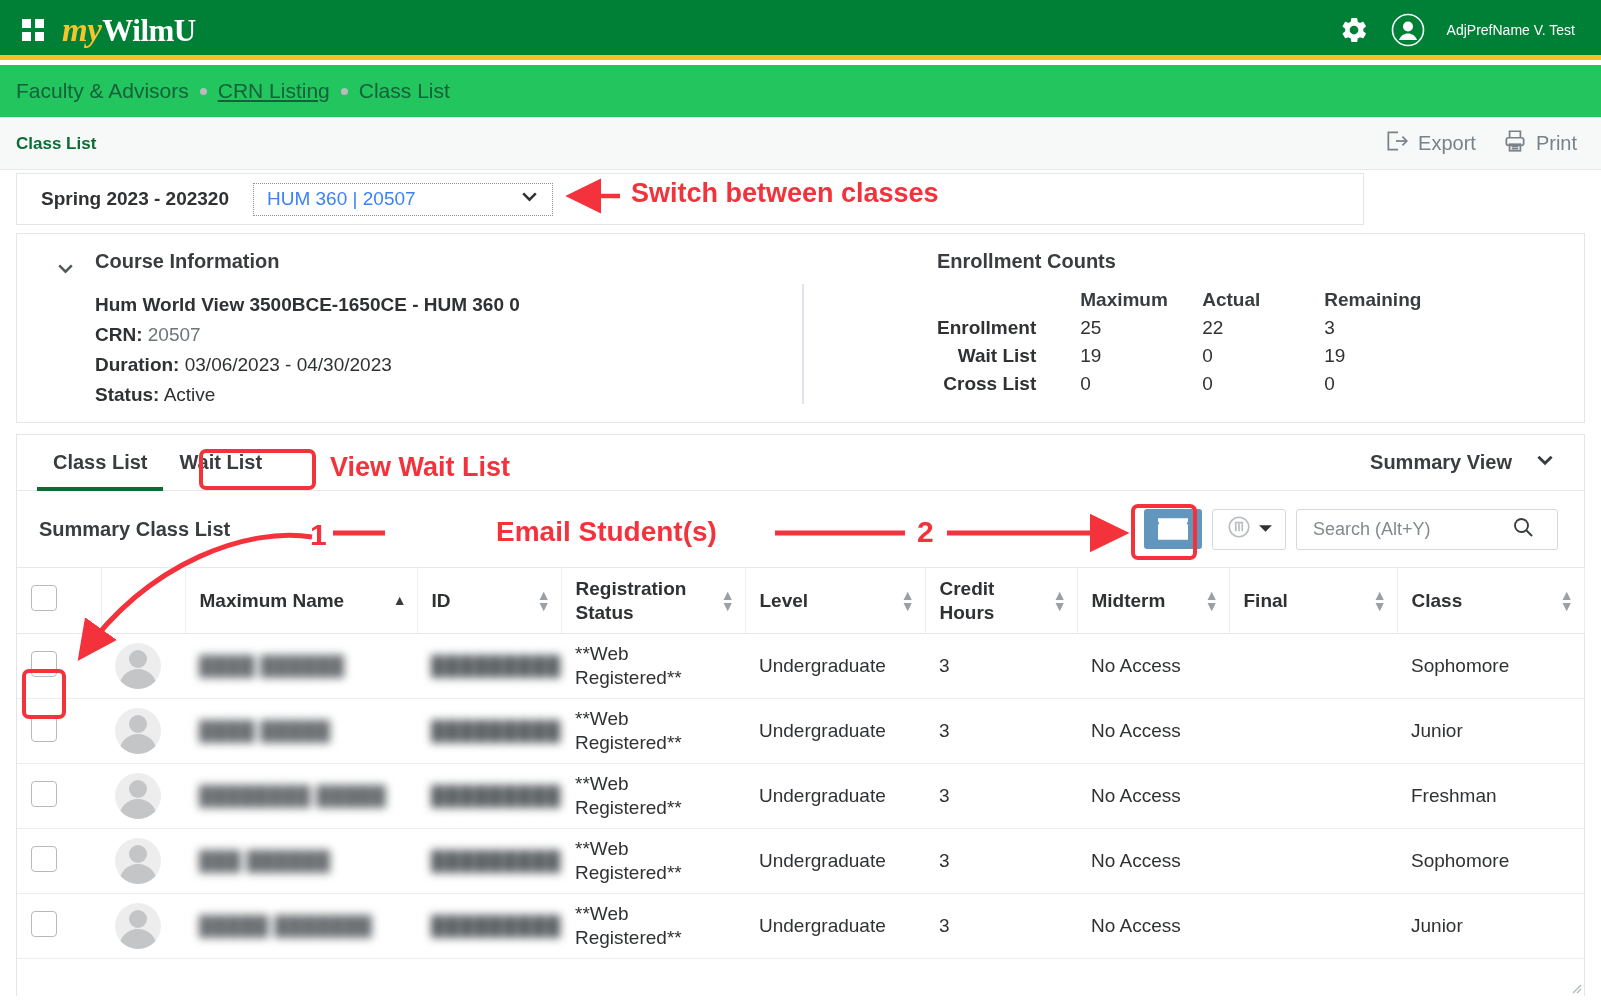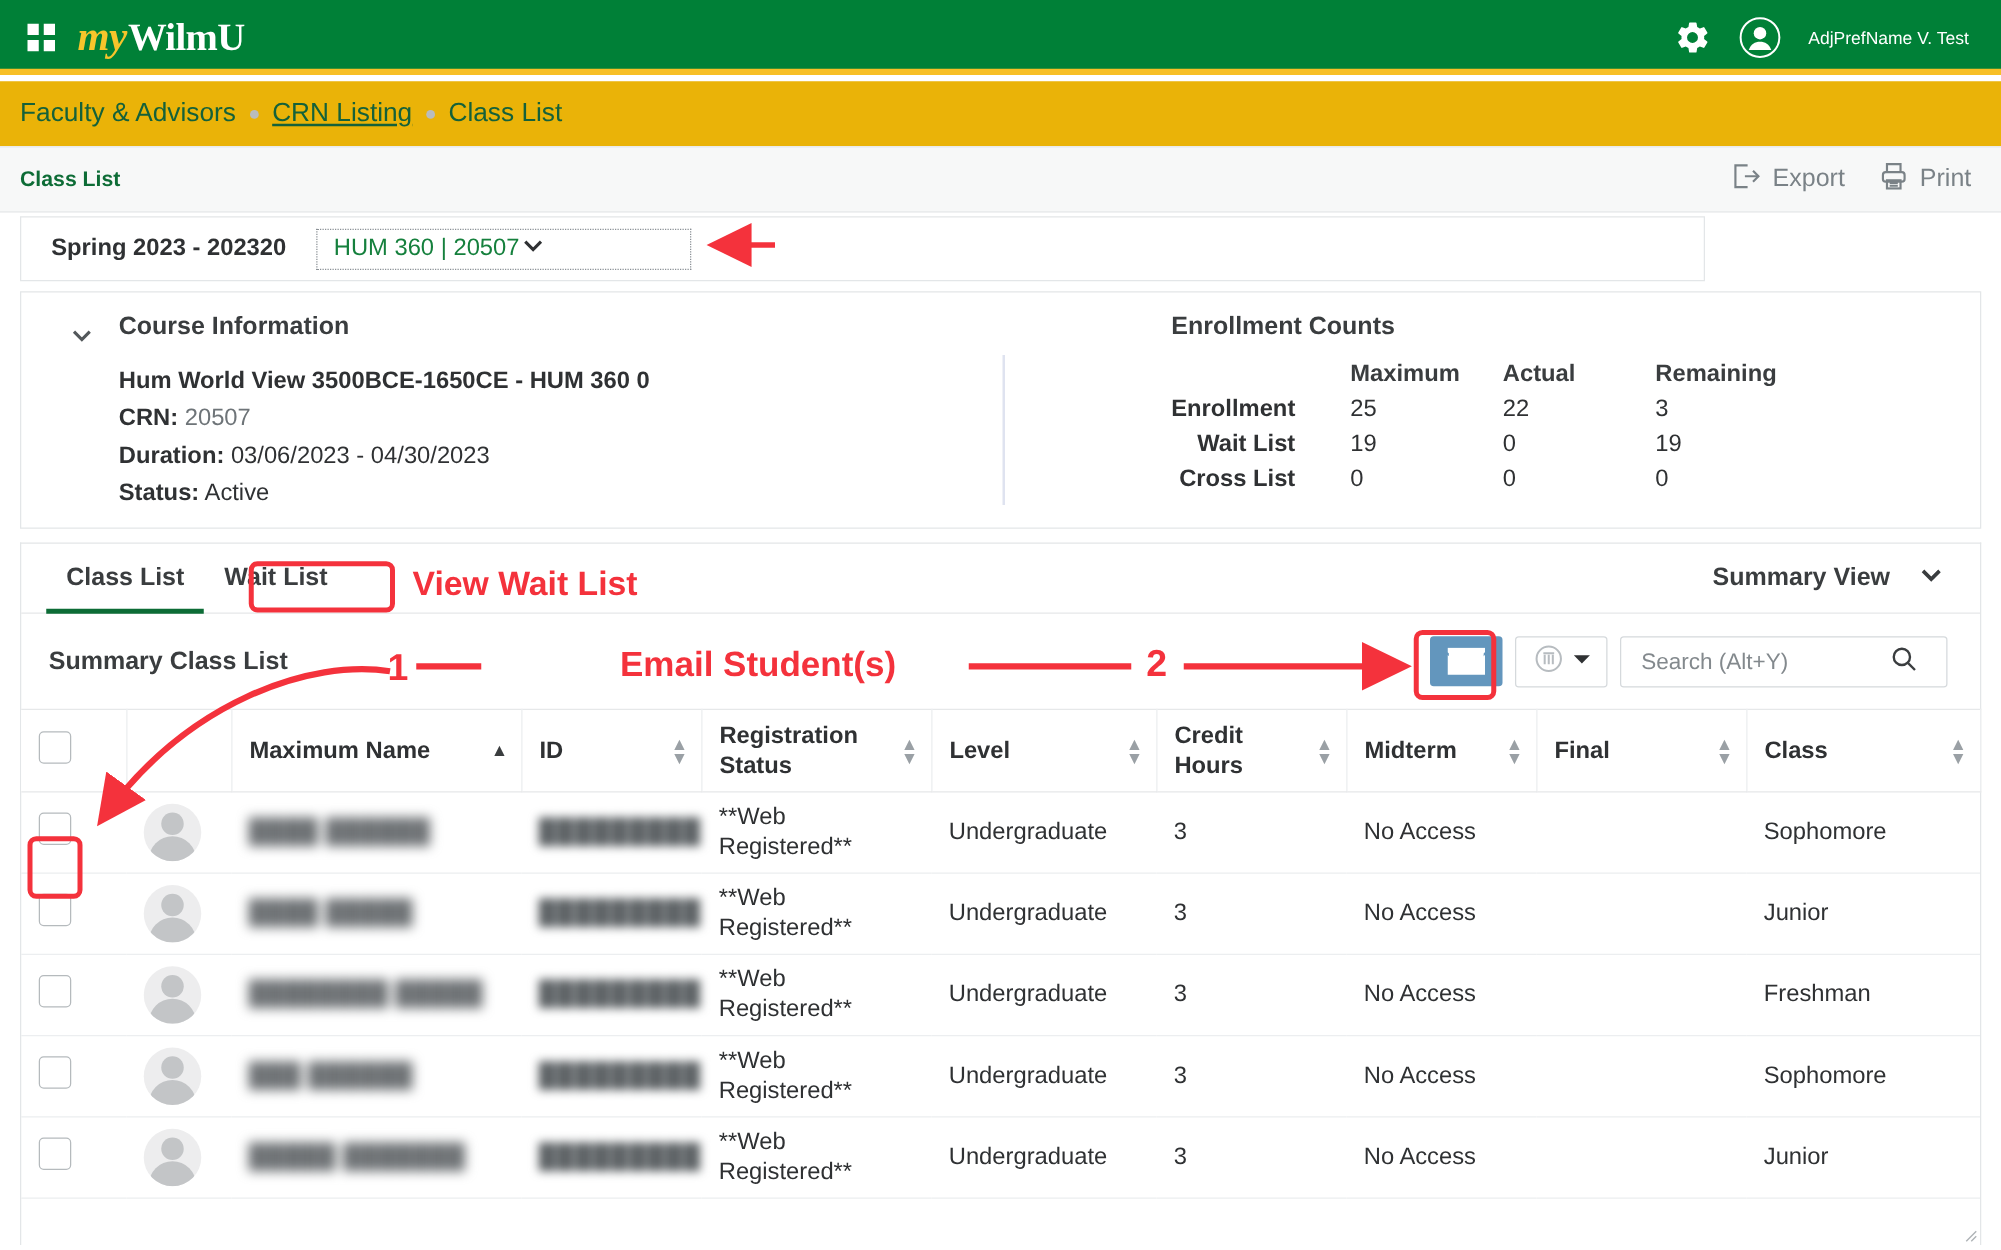--- a/index.html
+++ b/index.html
@@ -41,21 +41,21 @@
     margin-left:auto; display:flex; align-items:center; gap:22px; margin-right:26px;
   }
   .gear-icon{ width:30px; height:30px; cursor:pointer; }
   .avatar-icon{ width:34px; height:34px; cursor:pointer; }
   .username{ color:#ffffff; font-size:14px; }
 
   
   .breadcrumb{
     position:absolute; left:0; top:65px; width:1601px; height:52px;
     display:flex; align-items:center; padding-left:16px;
-    font-size:21px; background:#eab308;
+    font-size:21px; background:#22c55e;
   }
   .crumb{ color:#14613a; }
   .crumb.link{ color:#14613a; text-decoration:underline; cursor:pointer; }
   .crumb-sep{
     width:7px; height:7px; border-radius:50%; background:#b9bcbe; margin:0 11px;
     display:inline-block;
   }
 
   
   .page-head{
@@ -68,22 +68,22 @@
   .head-action{ display:flex; align-items:center; gap:8px; color:#7a8287; font-size:20px; cursor:pointer; }
 
   
   .panel{
     position:absolute; background:#fff; border:1px solid #e3e6e8;
   }
   .selector-panel{ left:16px; top:173px; width:1348px; height:52px; display:flex; align-items:center; }
   .term-label{ font-weight:bold; font-size:19px; margin-left:24px; color:#2f3133; }
   .course-select{
     margin-left:24px; width:300px; height:33px; border:1px dotted #8b9196;
-    display:flex; align-items:center; 
-    padding:0 12px 0 13px; font-size:19px; color:#15803d; cursor:pointer; background:#fff;
+    display:flex; align-items:center; justify-content:space-between;
+    padding:0 12px 0 13px; font-size:19px; color:#3b82f6; cursor:pointer; background:#fff;
   }
   .chev{ font-size:17px; color:#2f3133; }
 
   
   .course-panel{ left:16px; top:233px; width:1569px; height:190px; }
   .ci-toggle{
     position:absolute; left:38px; top:24px; font-size:19px; color:#53585b; cursor:pointer;
   }
   .ci-title{ position:absolute; left:78px; top:16px; font-weight:bold; font-size:20px; color:#3a3d3f;}
   .ci-body{ position:absolute; left:78px; top:56px; font-size:19px; line-height:30px; color:#2f3133; }
@@ -573,17 +573,18 @@
 
     <line x1="775" y1="533" x2="905" y2="533" stroke="#f4323c" stroke-width="5"></line>
 
     <line x1="947" y1="533" x2="1122" y2="533" stroke="#f4323c" stroke-width="5" marker-end="url(#ah)"></line>
   </svg>
 
   <div class="anno-box" style="left:199px; top:449px; width:117px; height:41px;"></div>
   <div class="anno-box" style="left:1131px; top:504px; width:66px; height:56px;"></div>
   <div class="anno-box" style="left:22px; top:669px; width:44px; height:50px;"></div>
 
+  <div class="anno-text" style="left:631px; top:178px; font-size:27px;">Switch between classes</div>
   <div class="anno-text" style="left:330px; top:452px; font-size:27px;">View Wait List</div>
   <div class="anno-text" style="left:496px; top:516px; font-size:28px;">Email Student(s)</div>
   <div class="anno-text" style="left:310px; top:518px; font-size:30px;">1</div>
   <div class="anno-text" style="left:917px; top:515px; font-size:30px;">2</div>
 </div>
 
 </body></html>

